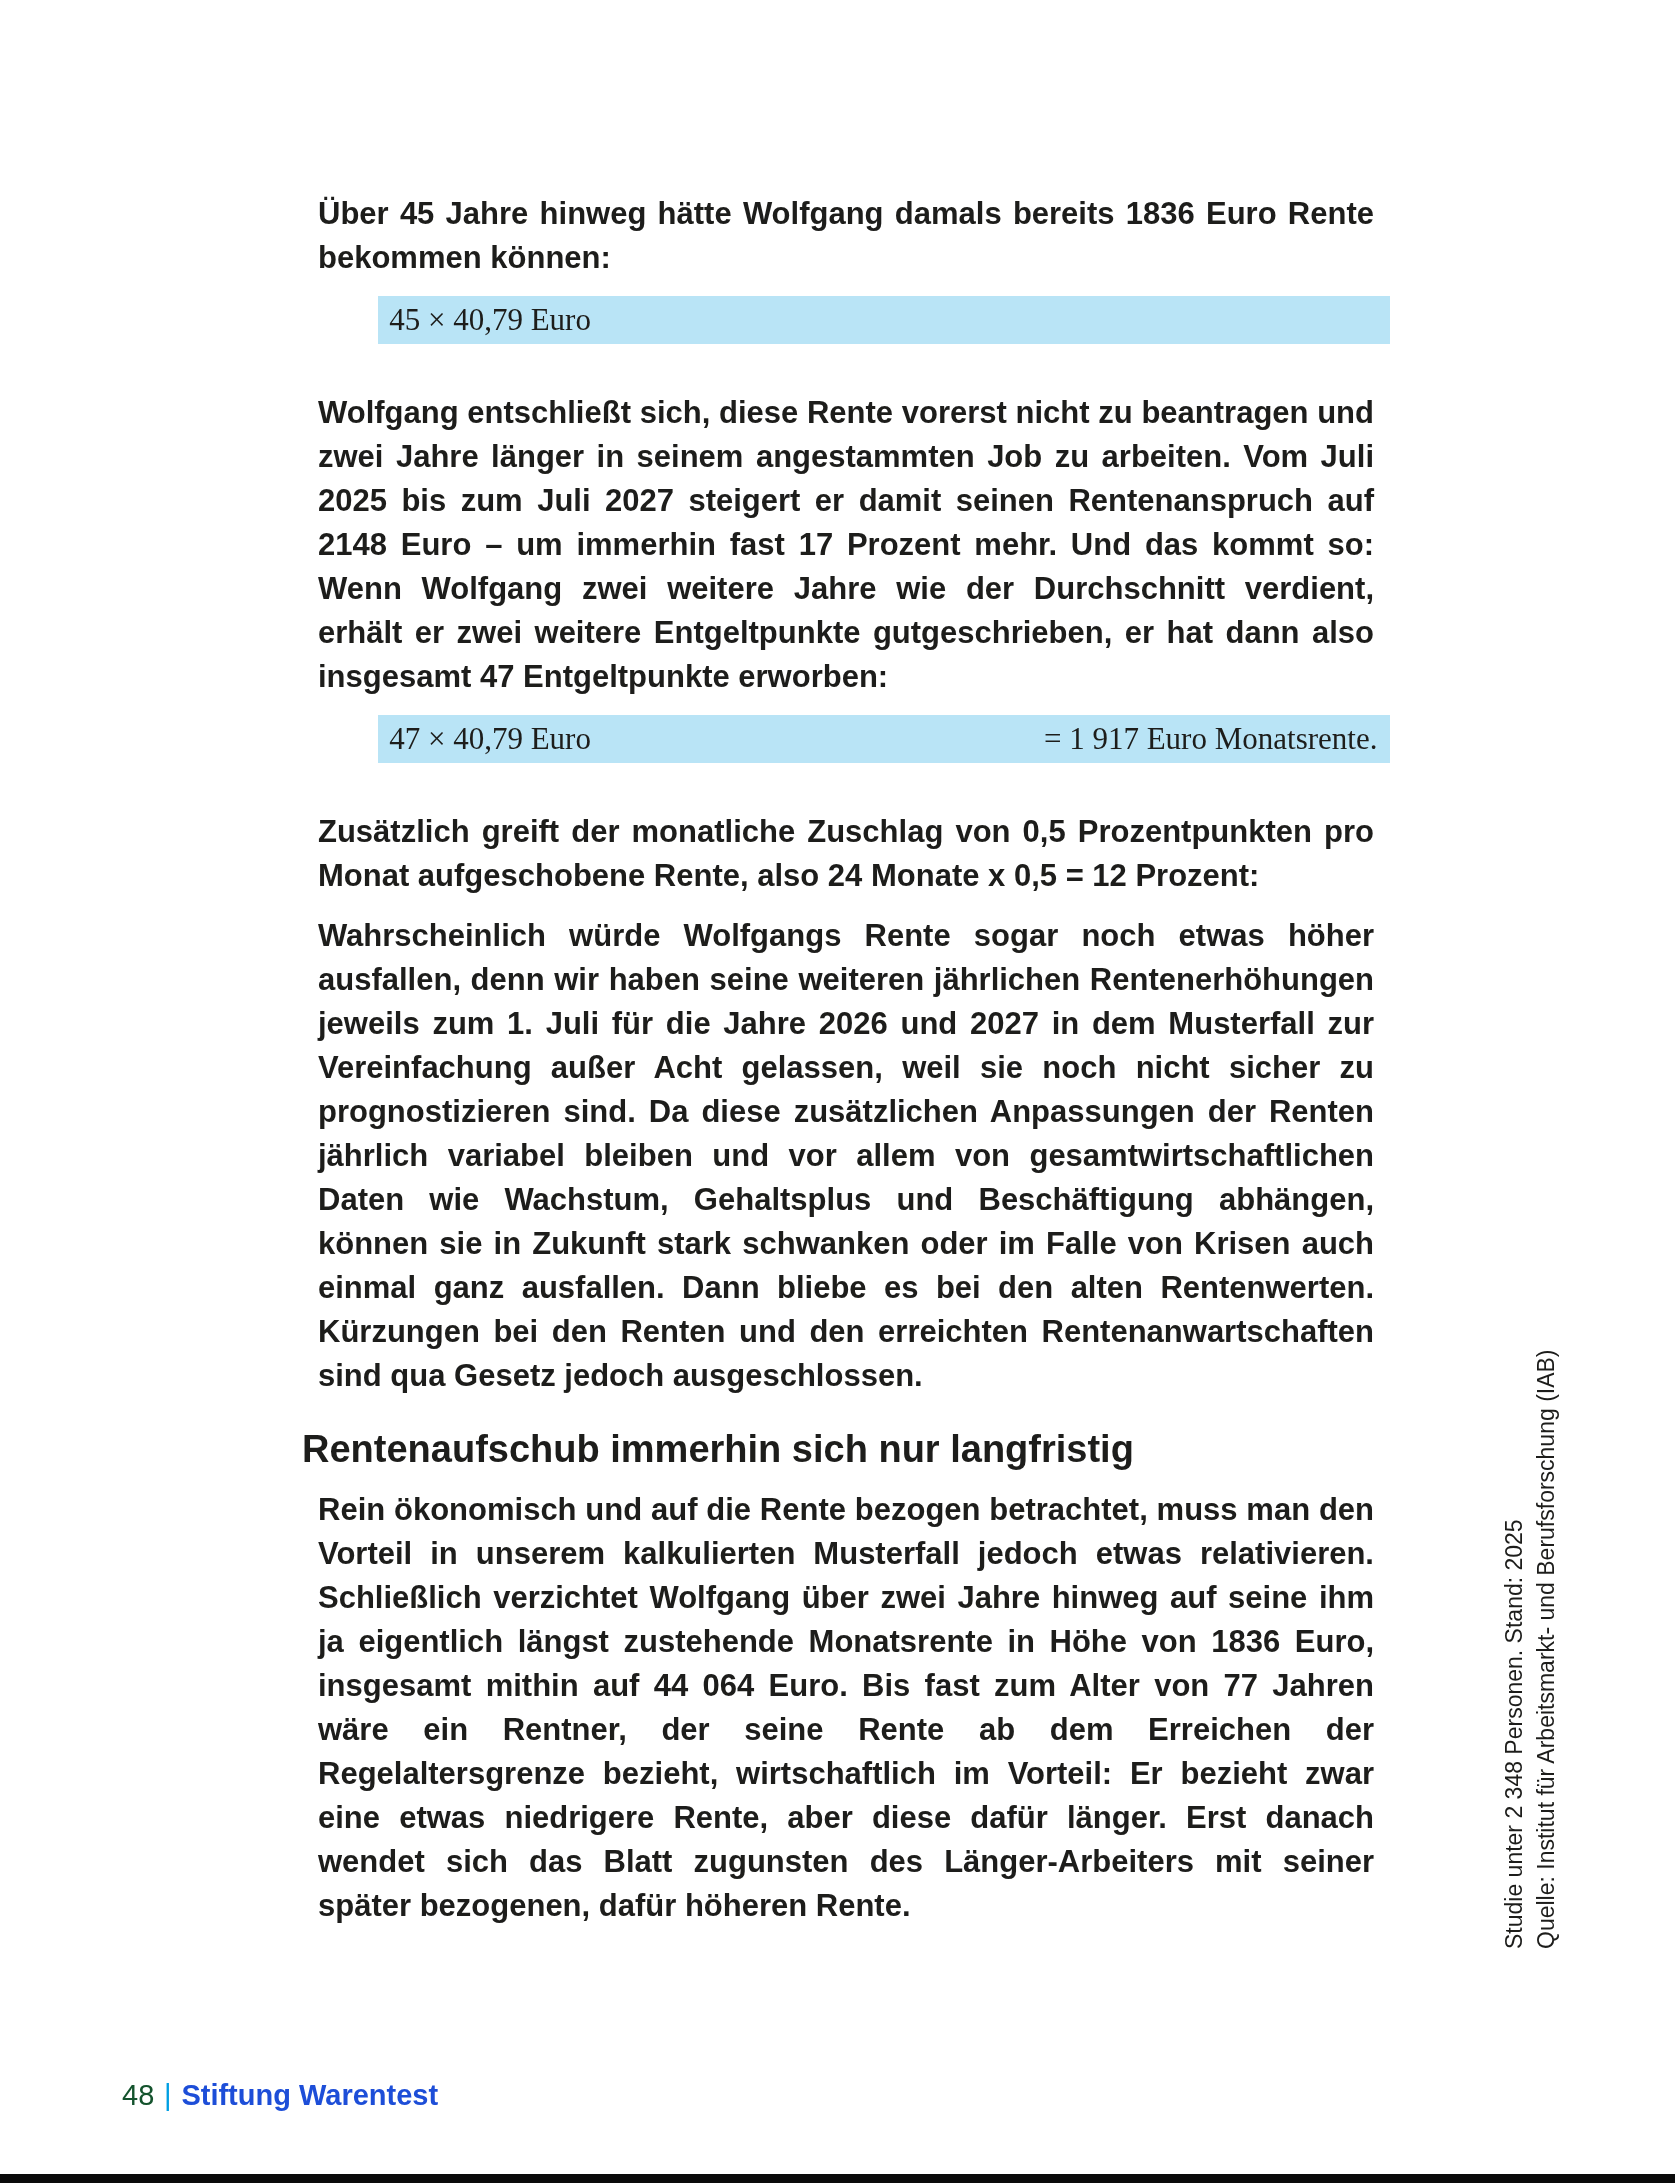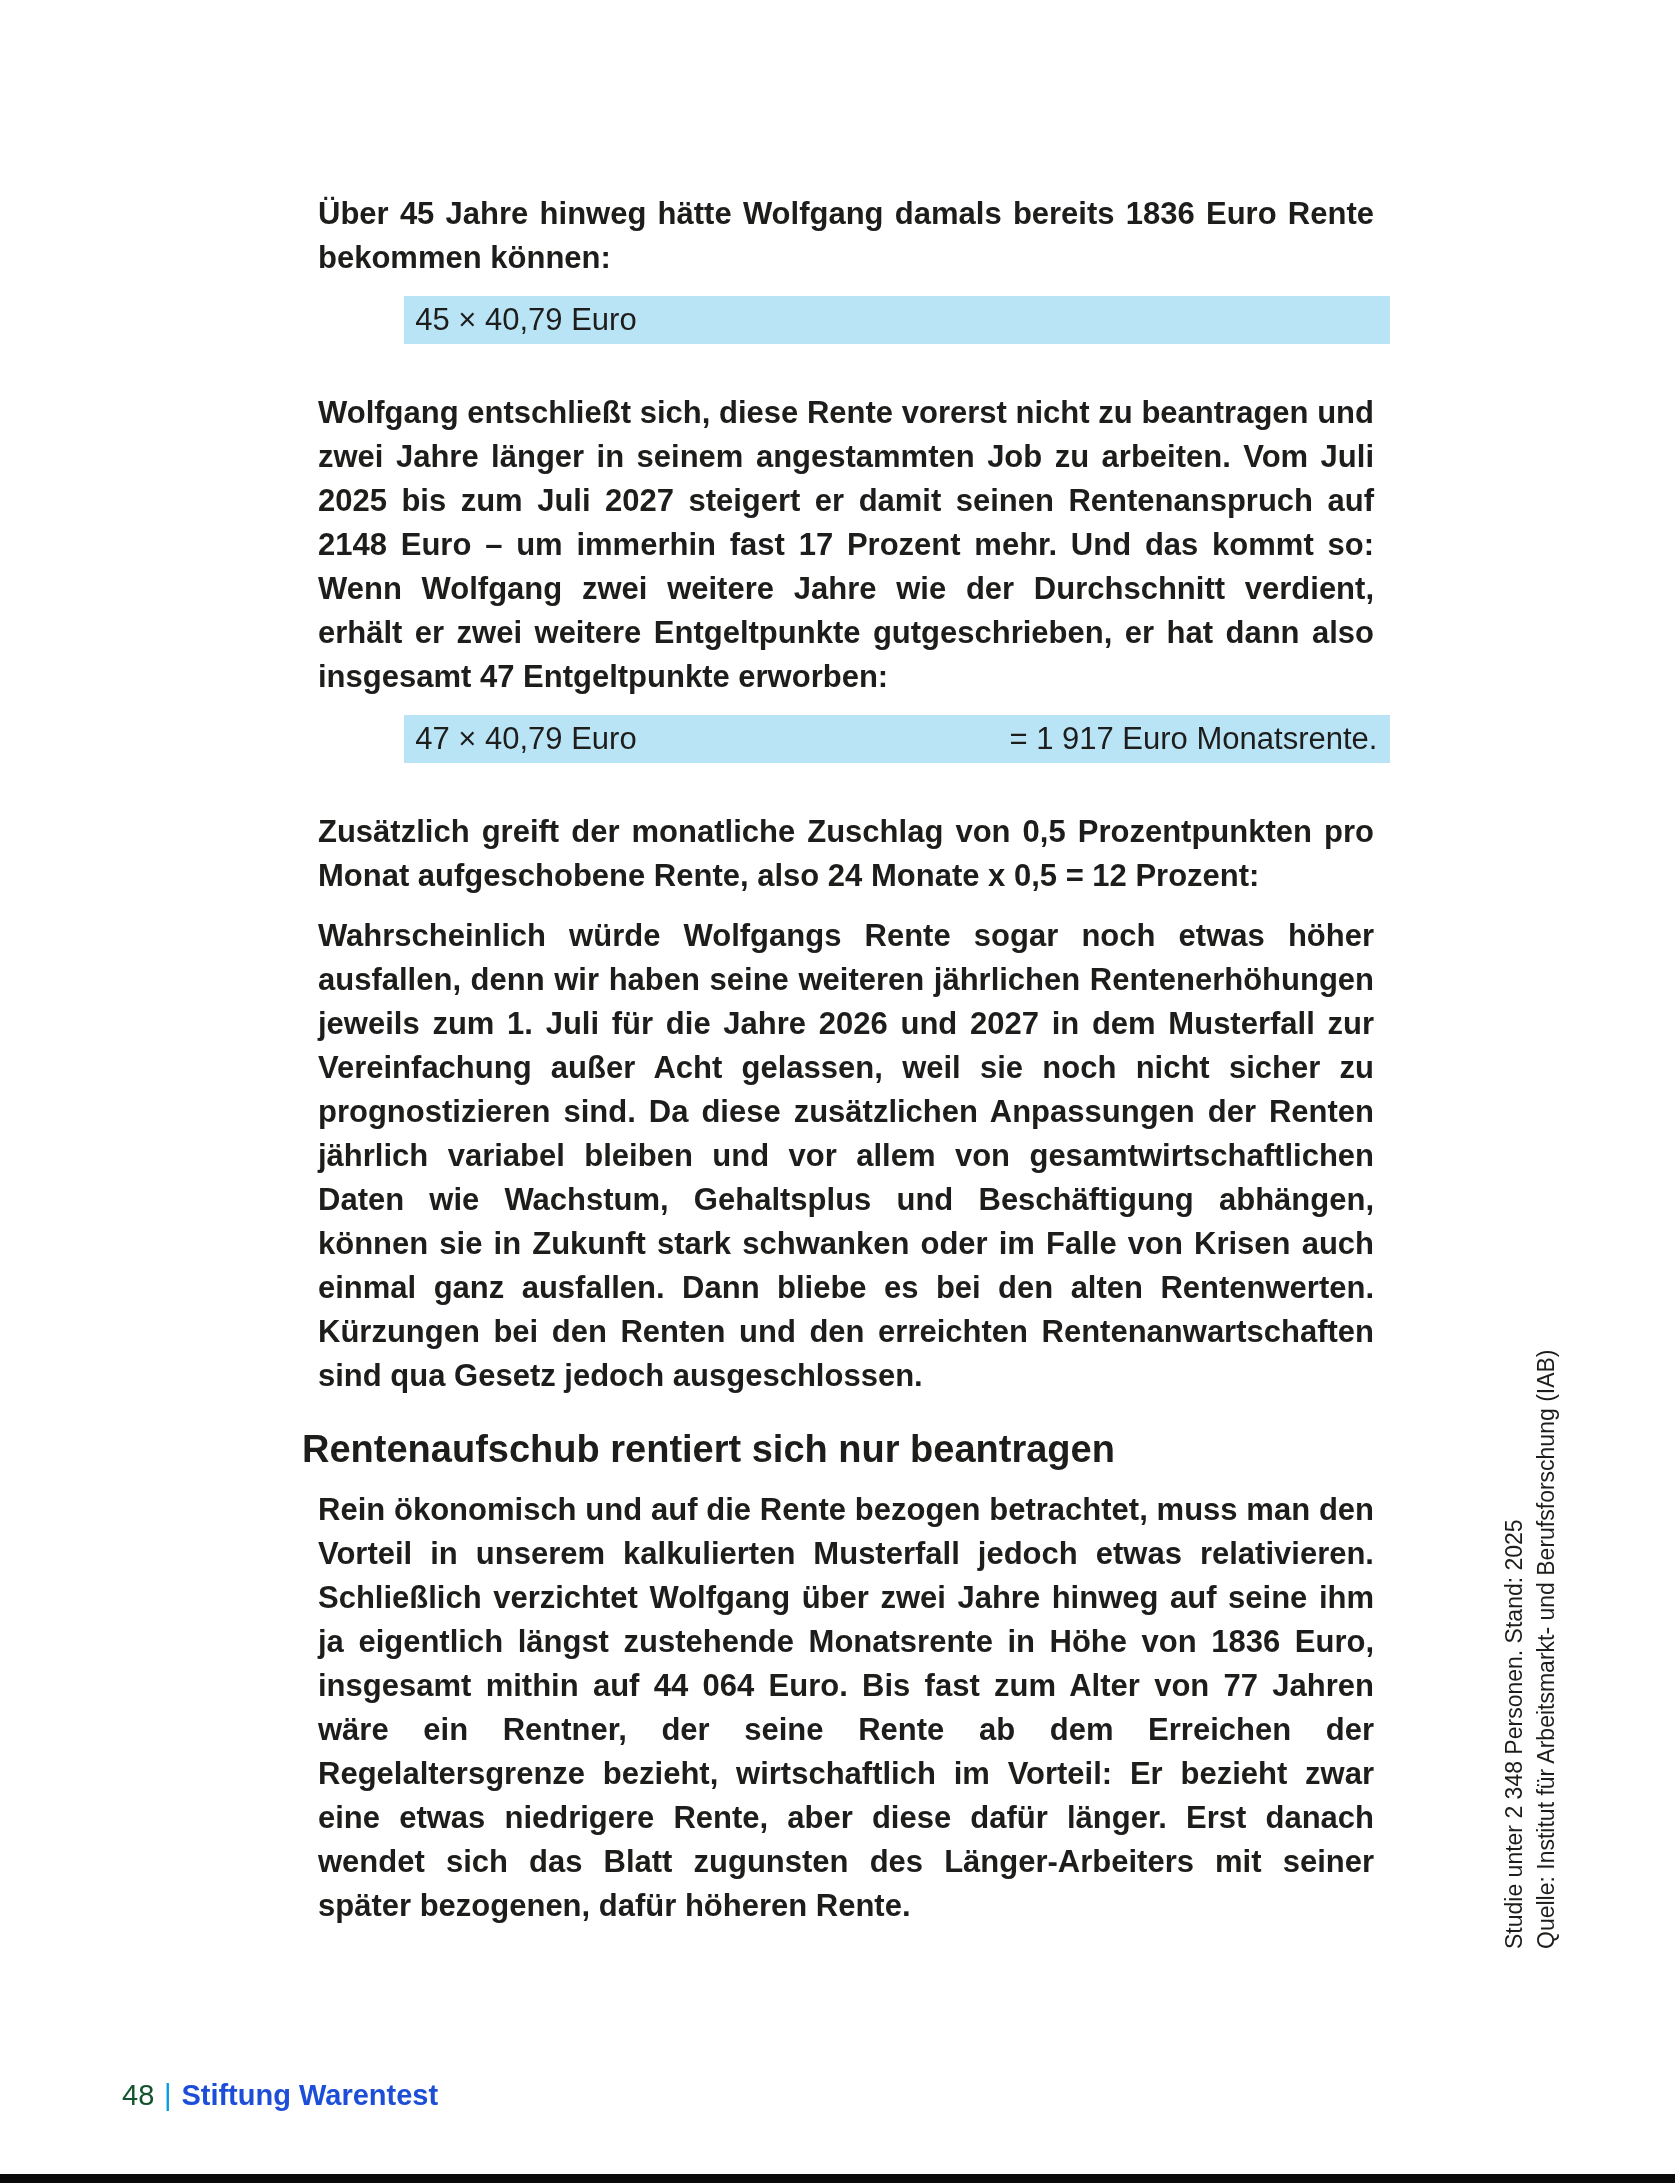--- a/index.html
+++ b/index.html
@@ -24,27 +24,28 @@
     line-height: 44px;
     text-align: justify;
     hyphens: auto;
     -webkit-hyphens: auto;
   }
   .content p {
     margin: 16px;
     font-weight: bold;
   }
   .calc {
-    margin: 7px 0 47px 102px;
+    margin: 7px 0 47px 76px;
     background: #b9e4f6;
     padding: 2.1px 12.6px 2.1px 11.2px;
     display: flex;
     justify-content: space-between;
     align-items: flex-end;
     text-align: left;
+    font-family: Liberation Serif, serif;
   }
   .calc .calc-right {
     text-align: right;
     white-space: nowrap;
   }
   .calc .calc-left {
     white-space: nowrap;
   }
   .heading {
     font-size: 38px;
@@ -110,21 +111,21 @@
   <div class="calc">
     <span class="calc-left">47 × 40,79 Euro</span>
     <span class="calc-right">= 1 917 Euro Monatsrente.</span>
   </div>
 
   <p>Zusätzlich greift der monatliche Zuschlag von 0,5 Prozentpunkten pro Monat aufgeschobene Rente, also 24 Monate x 0,5 = 12 Prozent:</p>
 
 
   <p>Wahrscheinlich würde Wolfgangs Rente sogar noch etwas höher ausfallen, denn wir haben seine weiteren jährlichen Rentenerhöhungen jeweils zum 1. Juli für die Jahre 2026 und 2027 in dem Musterfall zur Vereinfachung außer Acht gelassen, weil sie noch nicht sicher zu prognostizieren sind. Da diese zusätzlichen Anpassungen der Renten jährlich variabel bleiben und vor allem von gesamtwirtschaftlichen Daten wie Wachstum, Gehaltsplus und Beschäftigung abhängen, können sie in Zukunft stark schwanken oder im Falle von Krisen auch einmal ganz ausfallen. Dann bliebe es bei den alten Rentenwerten. Kürzungen bei den Renten und den erreichten Rentenanwartschaften sind qua Gesetz jedoch ausgeschlossen.</p>
 
-  <h2 class="heading">Rentenaufschub rentiert sich nur beantragen</h2>
+  <h2 class="heading">Rentenaufschub immerhin sich nur langfristig</h2>
 
   <p>Rein ökonomisch und auf die Rente bezogen betrachtet, muss man den Vorteil in unserem kalkulierten Musterfall jedoch etwas relativieren. Schließlich verzichtet Wolfgang über zwei Jahre hinweg auf seine ihm ja eigentlich längst zustehende Monatsrente in Höhe von 1836 Euro, insgesamt mithin auf 44 064 Euro. Bis fast zum Alter von 77 Jahren wäre ein Rentner, der seine Rente ab dem Erreichen der Regelaltersgrenze bezieht, wirtschaftlich im Vorteil: Er bezieht zwar eine etwas niedrigere Rente, aber diese dafür länger. Erst danach wendet sich das Blatt zugunsten des Länger-Arbeiters mit seiner später bezogenen, dafür höheren Rente.</p>
 
 </main>
 
 <aside class="sidebar-note">
   <div>Studie unter 2 348 Personen. Stand: 2025</div>
   <div>Quelle: Institut für Arbeitsmarkt- und Berufsforschung (IAB)</div>
 </aside>
 

